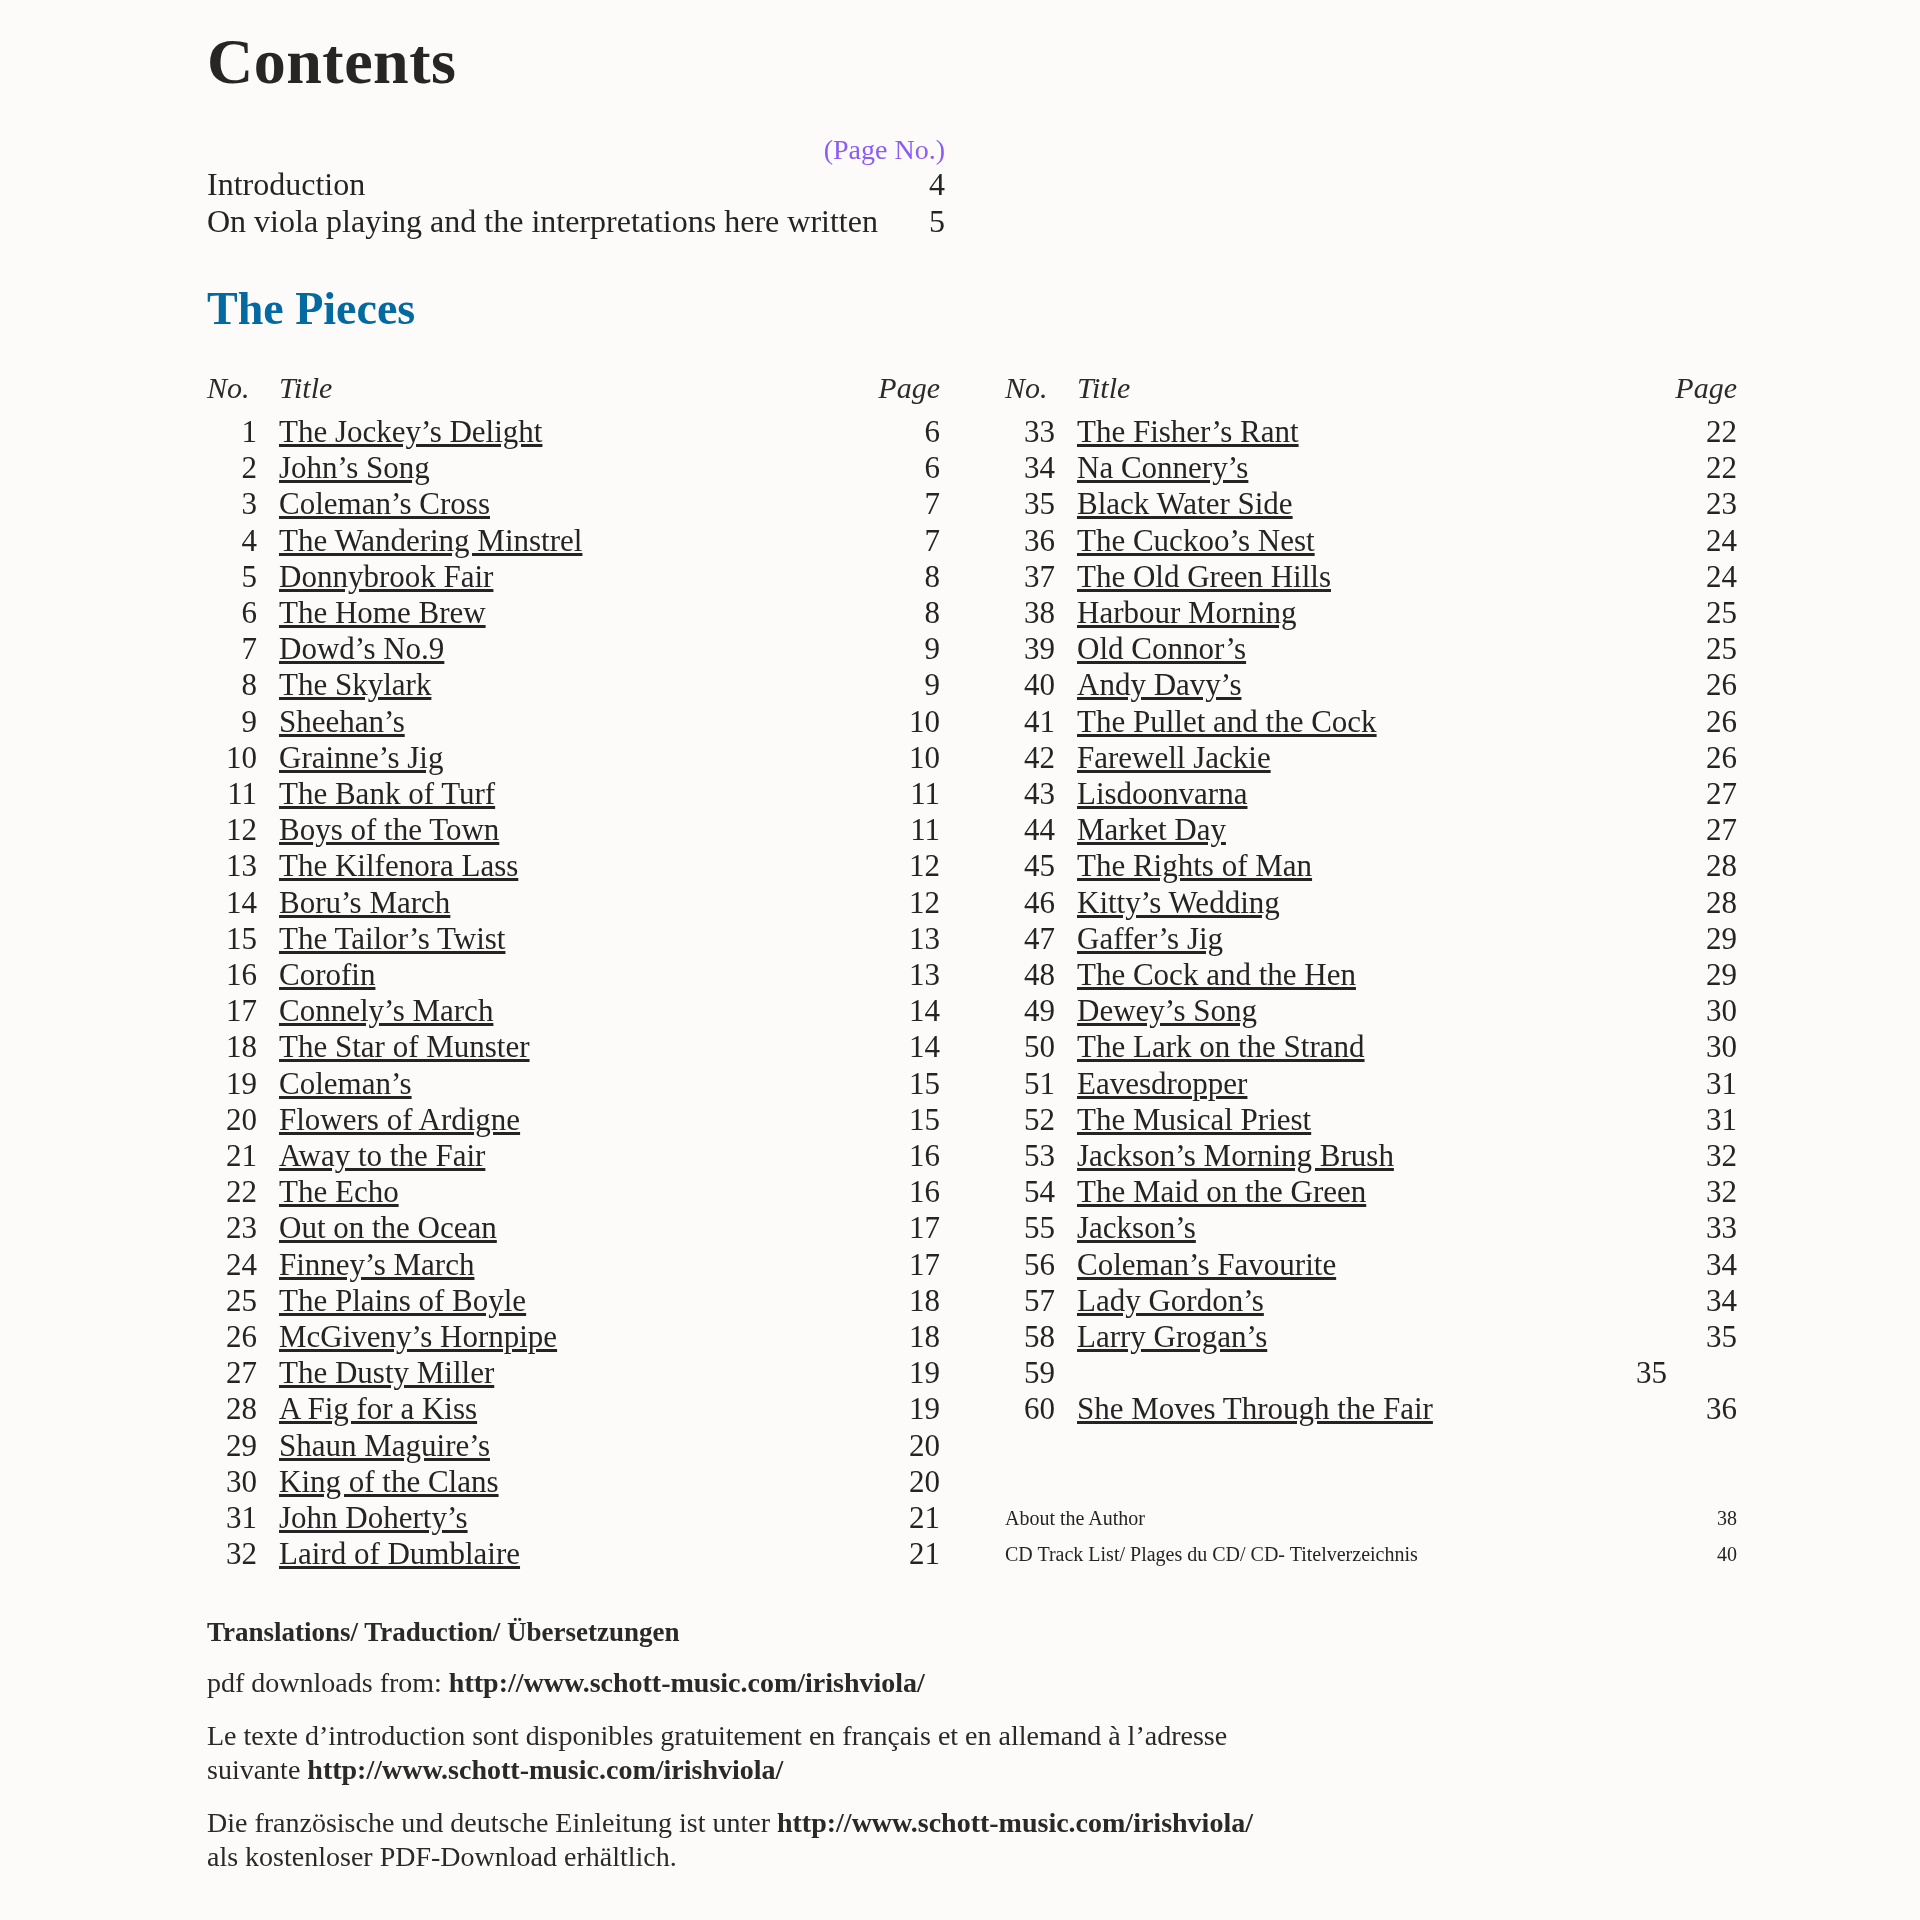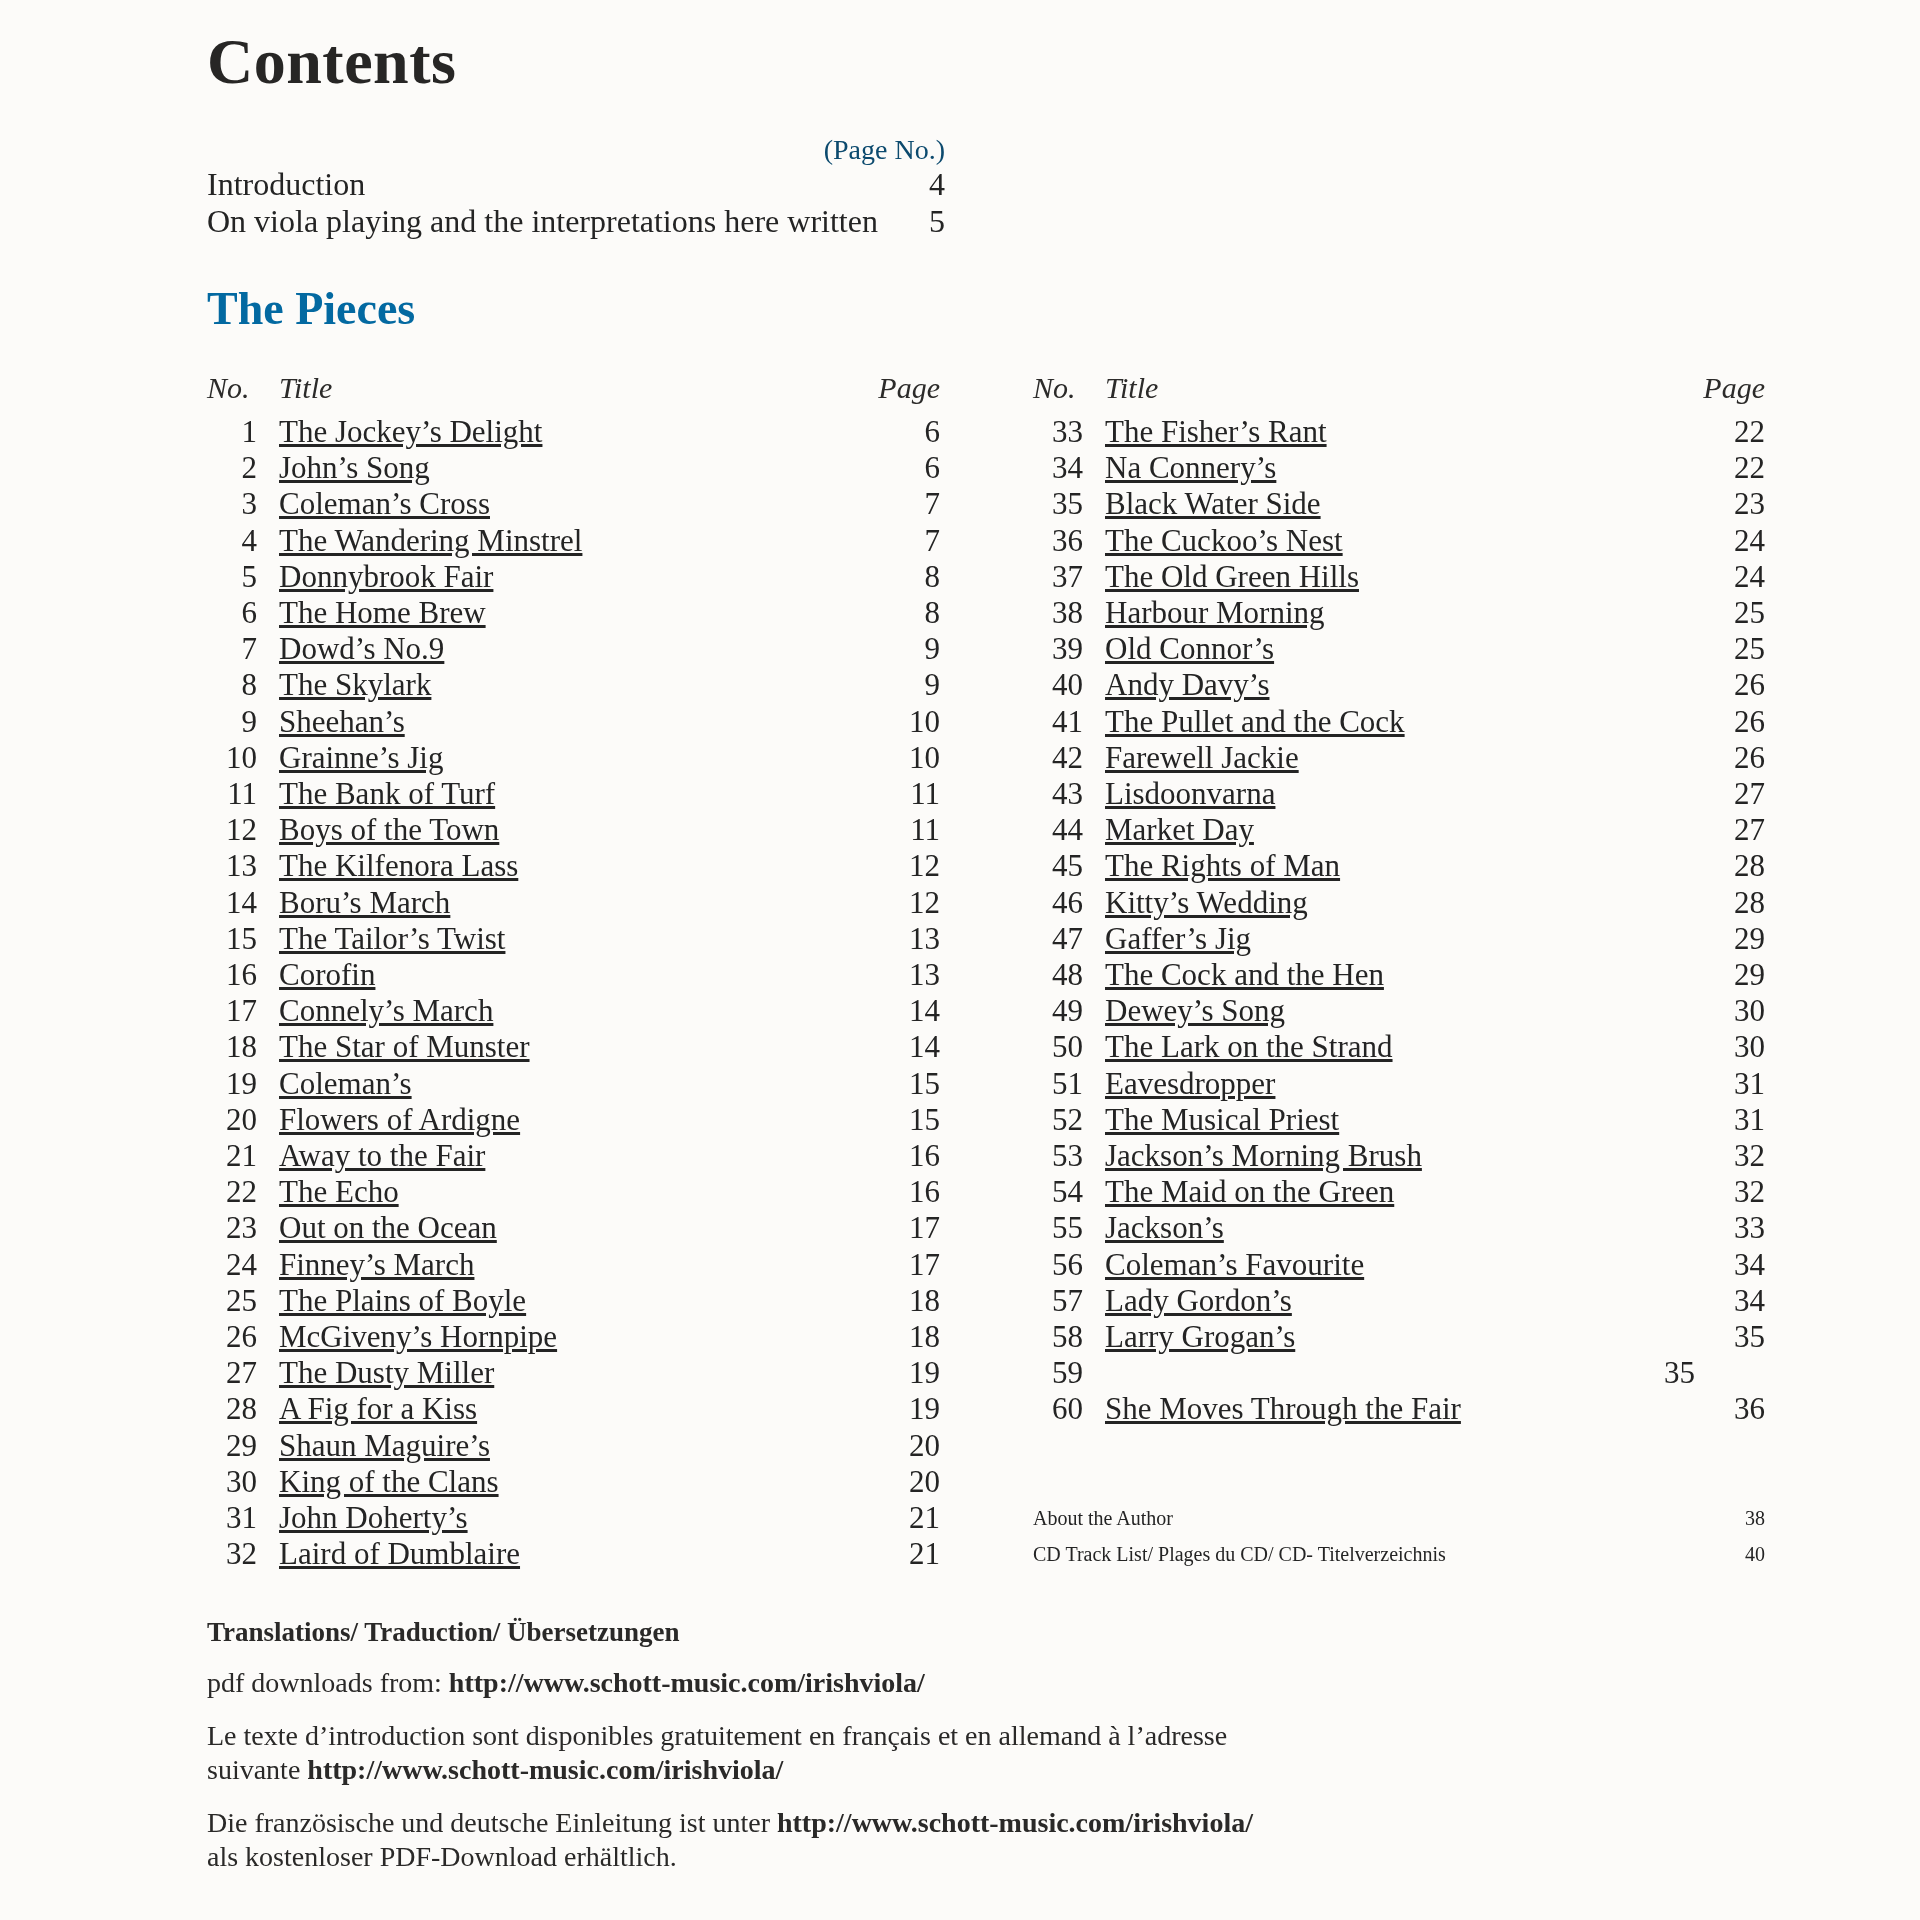--- a/index.html
+++ b/index.html
@@ -17,31 +17,31 @@
     padding:30px 188px 0 207px;
   }
   .title{
     font-size:64px;font-weight:bold;line-height:1;
     margin:0;color:#272625;letter-spacing:0.5px;
   }
   .frontmatter{
     width:738px;margin-top:40px;font-size:32px;
   }
   .pageno-label{
-    text-align:right;font-size:28px;line-height:32px;color:#0c4a6e;
+    text-align:right;font-size:28px;line-height:32px;color:#8b5cf6;
   }
   .fm-row{
     display:grid;grid-template-columns:1fr 56px;line-height:37px;
   }
   .fm-row .fm-page{text-align:right;}
   .section-title{
     font-size:46px;font-weight:bold;line-height:1;margin:46px 0 0 0;color:#0369a1;
   }
   .columns{
-    display:grid;grid-template-columns:733px 732px;column-gap:93px;
+    display:grid;grid-template-columns:733px 732px;column-gap:65px;
     margin-top:38px;
   }
   .toc-head{
     display:grid;grid-template-columns:50px 1fr 70px;
     font-style:italic;font-size:30px;line-height:36px;margin-bottom:8px;
     color:#2c2b2a;
   }
   .toc-head .h-title{padding-left:22px;}
   .toc-head .h-page{text-align:right;}
   .toc-rows{display:block;}

